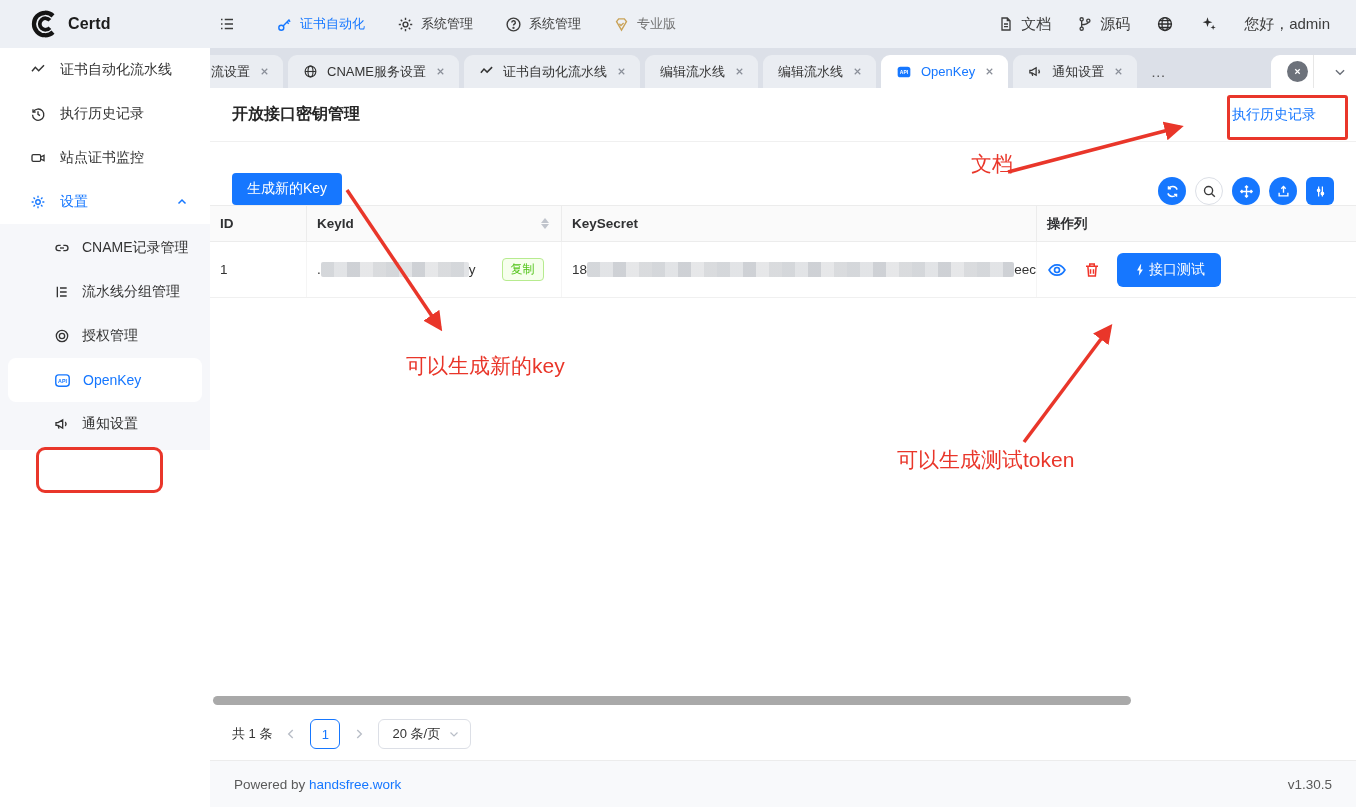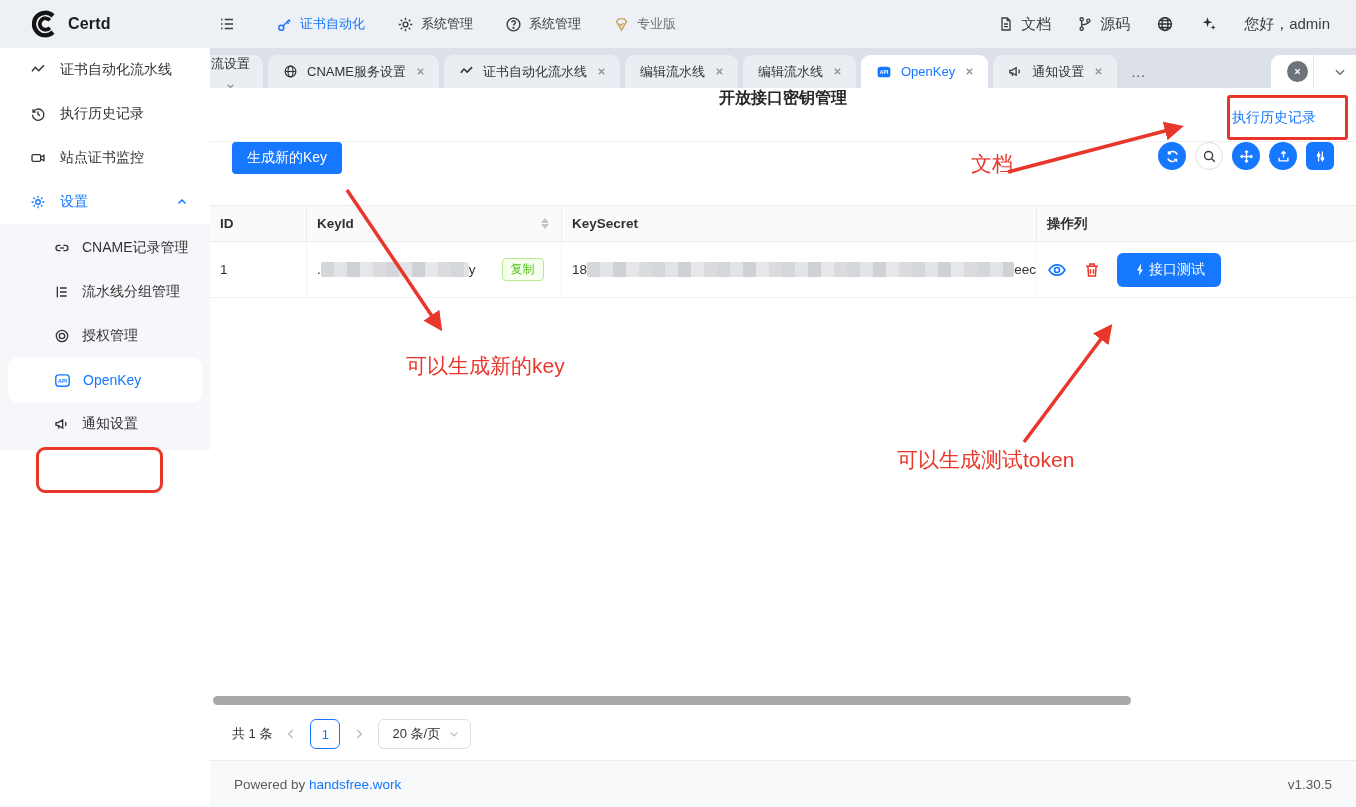--- a/index.html
+++ b/index.html
@@ -24,36 +24,36 @@
   .side-item { height:44px; display:flex; align-items:center; gap:14px; padding-left:30px; font-size:14px; color:#333; cursor:pointer; position:relative; }
   .side-item.active-parent { color:#1677ff; }
   .side-item .chev { position:absolute; right:22px; }
   .submenu { background:#f6f7fa; padding:2px 0 4px 0; }
   .sub-item { height:44px; display:flex; align-items:center; gap:12px; padding-left:54px; font-size:14px; color:#333; cursor:pointer; }
   .sub-item.selected { margin:0 8px; padding-left:46px; background:#fff; border-radius:8px; color:#1677ff; }
 
   
   .tabbar { position:absolute; top:48px; left:210px; right:0; height:40px; background:#dce0e8; display:flex; align-items:flex-end; overflow:hidden; z-index:3; }
   .tab { flex:none; height:33px; background:#eaedf2; border-radius:9px 9px 0 0; display:flex; align-items:center; gap:9px; padding:0 13px 0 15px; margin-right:5px; font-size:13px; color:#333; cursor:pointer; white-space:nowrap; }
-  .tab.first { margin-left:-14px;flex-direction:column; }
+  .tab.first { margin-left:-14px; }
   .tab.active { background:#fff; color:#1677ff; }
   .tab .tclose { display:flex; align-items:center; cursor:pointer; }
   .tab-more { flex:none; width:34px; height:33px; display:flex; align-items:center; justify-content:center; color:#555; font-size:15px; letter-spacing:2px; cursor:pointer; }
   .tab-panel { margin-left:auto; flex:none; height:33px; width:85px; background:#fff; border-radius:9px 0 0 0; display:flex; align-items:center; }
   .tab-panel .cell { flex:1; height:100%; display:flex; align-items:center; justify-content:center; cursor:pointer; }
   .tab-panel .cell + .cell { border-left:1px solid #e7e7e7; }
   .closeall { width:21px; height:21px; border-radius:50%; background:#6d727b; color:#fff; display:flex; align-items:center; justify-content:center; font-size:11px; }
 
   
   .content { position:absolute; top:88px; left:210px; right:0; bottom:47px; background:#fff; }
-  .title-row { height:54px; display:flex; align-items:center; padding:0 22px; border-bottom:1px solid #f0f0f0;flex-direction:column; }
+  .title-row { height:54px; display:flex; align-items:center; padding:0 22px; border-bottom:1px solid #f0f0f0; }
   .page-title { font-size:16px; font-weight:bold; color:#262626; }
   .doc-link { margin-left:auto; font-size:14px; color:#1677ff; cursor:pointer; padding-right:18px; }
 
-  .toolbar-row { height:63px; display:flex; align-items:flex-start; padding:0 22px; }
+  .toolbar-row { height:63px; display:flex; align-items:flex-end; padding:0 22px; }
   .btn-primary { background:#1677ff; color:#fff; border:none; border-radius:4px; height:32px; padding:0 15px; font-size:14px; cursor:pointer; font-family:inherit; }
   .tool-icons { margin-left:auto; display:flex; align-items:center; gap:9px; }
   .icbtn { width:28px; height:28px; border-radius:50%; background:#1677ff; color:#fff; display:flex; align-items:center; justify-content:center; cursor:pointer; border:none; }
   .icbtn.light { background:#fff; color:#444; border:1px solid #dcdfe6; }
   .icbtn.square { border-radius:6px; }
 
   
   .grid { border-top:1px solid #ececec; }
   .grid-head { display:flex; height:36px; background:#fafafa; border-bottom:1px solid #ececec; align-items:center; }
   .grid-row  { display:flex; height:56px; background:#fff; border-bottom:1px solid #f0f0f0; align-items:center; }

